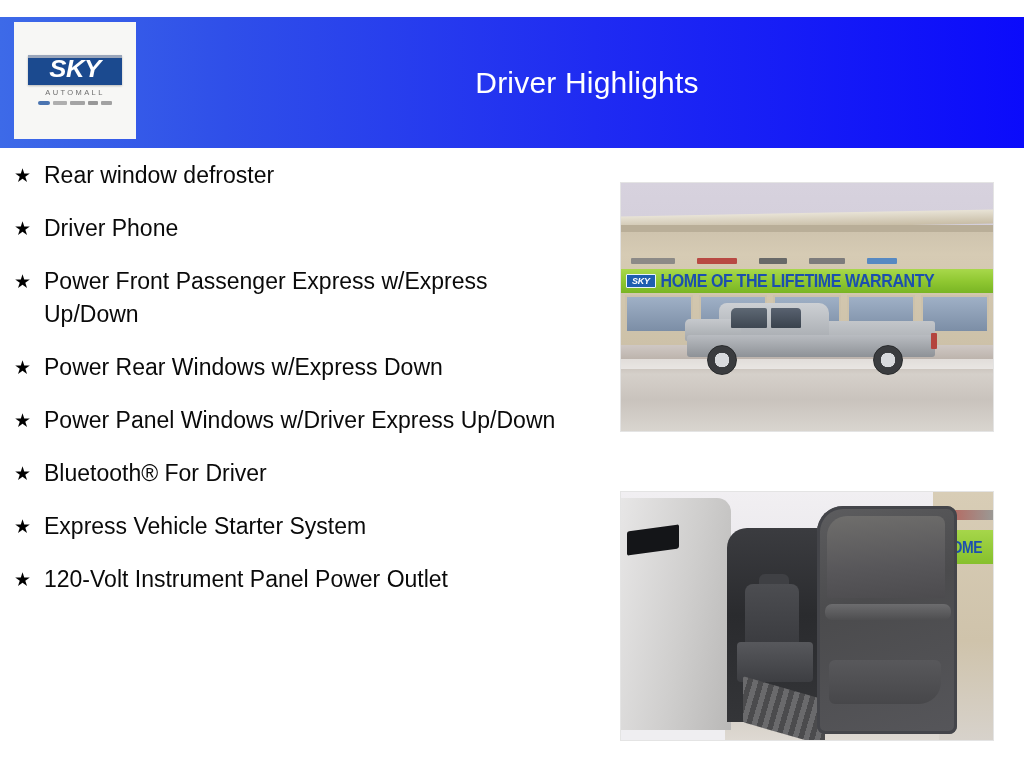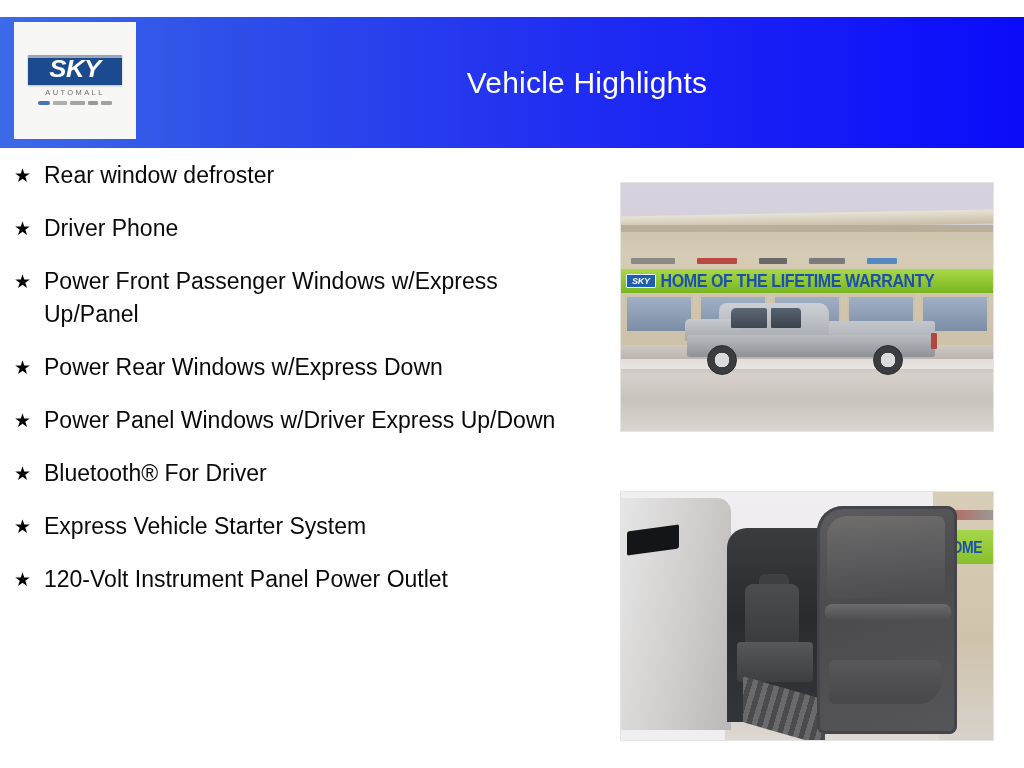--- a/index.html
+++ b/index.html
@@ -278,38 +278,38 @@
         <div class="logo-brands">
           <span class="brand-chip b1"></span>
           <span class="brand-chip b2"></span>
           <span class="brand-chip b3"></span>
           <span class="brand-chip b4"></span>
           <span class="brand-chip b5"></span>
         </div>
       </div>
     </div>
 
-    <div class="header-title">Vehicle Highlights</div>
+    <div class="header-title">Driver Highlights</div>
   </div>
 
   <div class="features">
 
     <div class="feature">
       <span class="bullet-star">★</span>
       <span class="feature-text">Rear window defroster</span>
     </div>
 
     <div class="feature">
       <span class="bullet-star">★</span>
       <span class="feature-text">Driver Phone</span>
     </div>
 
     <div class="feature">
       <span class="bullet-star">★</span>
-      <span class="feature-text">Power Front Passenger Windows w/Express Up/Panel</span>
+      <span class="feature-text">Power Front Passenger Express w/Express Up/Down</span>
     </div>
 
     <div class="feature">
       <span class="bullet-star">★</span>
       <span class="feature-text">Power Rear Windows w/Express Down</span>
     </div>
 
     <div class="feature">
       <span class="bullet-star">★</span>
       <span class="feature-text">Power Panel Windows w/Driver Express Up/Down</span>

